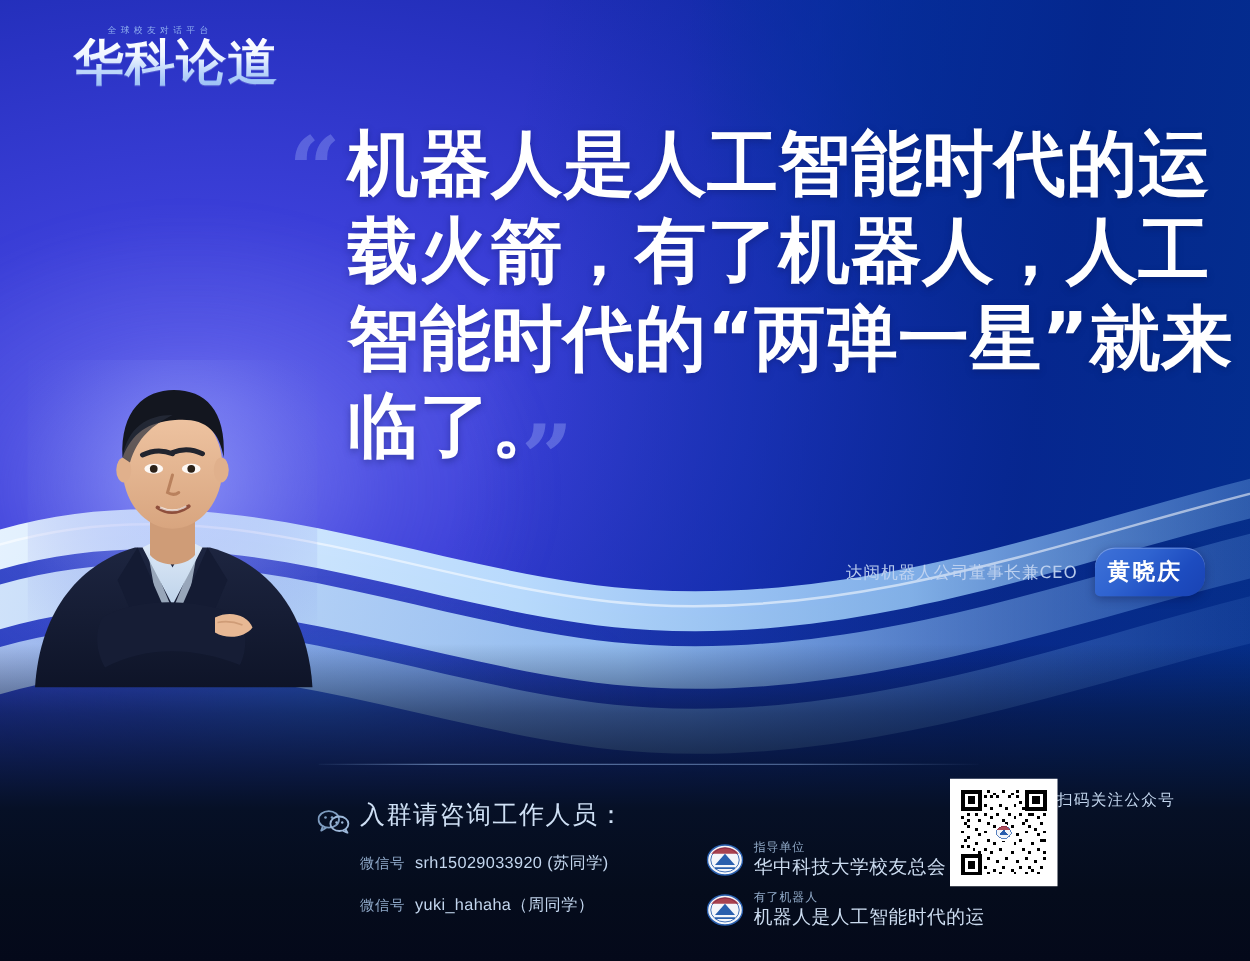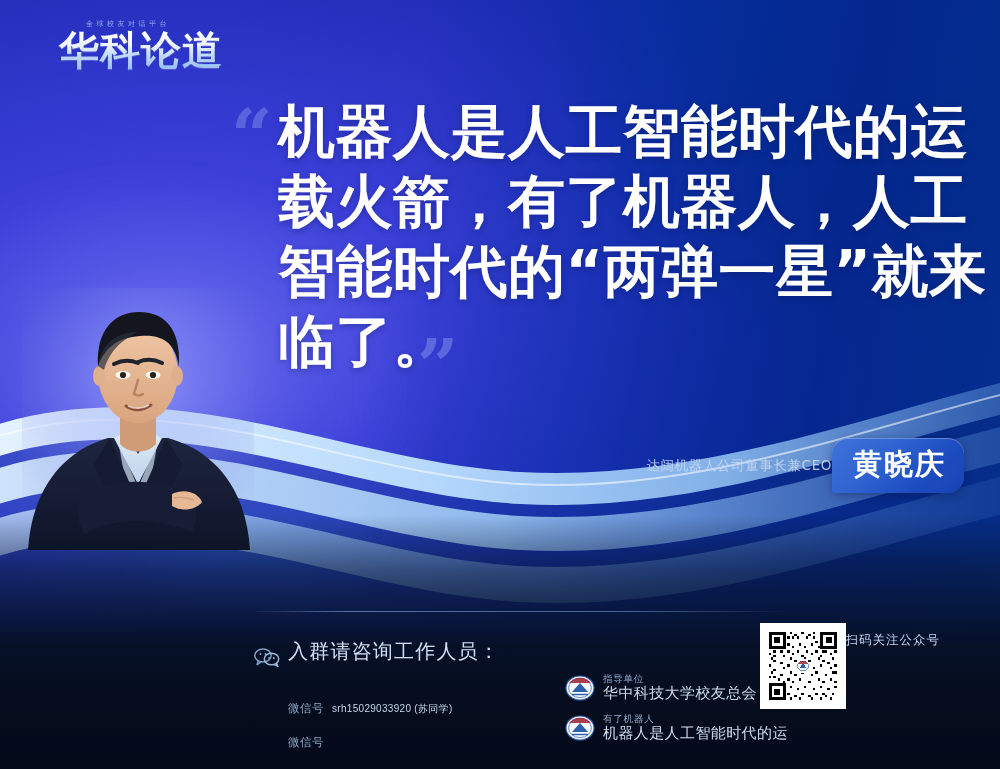--- a/index.html
+++ b/index.html
@@ -78,52 +78,52 @@
     font-family:"DejaVu Sans","Liberation Sans",sans-serif;
     text-shadow:0 2px 6px rgba(10,20,80,.35);white-space:nowrap;
   }
   .quote-close{
     position:absolute;left:417px;top:330px;font-size:72px;line-height:1;
     color:rgba(180,195,255,.32);font-family:"DejaVu Serif","Liberation Serif",serif;
     font-weight:bold;user-select:none;
   }
 
   
-  .attrib{position:absolute;right:36px;top:438px;display:flex;align-items:center;}
+  .attrib{position:absolute;right:36px;top:438px;display:flex;align-items:center;gap:14px;}
   .attrib-role{
     color:#c4d6f2;font-size:13.5px;letter-spacing:.6px;opacity:.92;
     font-family:"DejaVu Sans","Liberation Sans",sans-serif;
   }
   .attrib-name{
-    position:relative;color:#ffffff;font-size:29px;font-weight:bold;letter-spacing:2px;
-    padding:7px 18px 8px 21px;border-radius:16px 16px 16px 4px;
+    position:relative;color:#ffffff;font-size:18px;font-weight:bold;letter-spacing:2px;
+    padding:7px 18px 8px 10px;border-radius:16px 16px 16px 4px;
     background:linear-gradient(135deg,#3f72d8 0%,#2f63d0 38%,#1d4cc0 70%,#1943b4 100%);
     box-shadow:inset 0 1px 0 rgba(255,255,255,.28), 0 2px 8px rgba(0,10,60,.35);
     font-family:Liberation Serif, serif;
   }
 
   
   .portrait{position:absolute;left:22px;top:288px;width:232px;height:262px;}
   .portrait svg{width:100%;height:100%;display:block;}
 
   
   .footer{position:absolute;left:0;bottom:0;width:100%;height:160px;}
   .divider{position:absolute;left:255px;top:2px;width:528px;height:1px;
     background:linear-gradient(90deg, rgba(120,160,220,.05) 0%, rgba(150,185,235,.55) 18%, rgba(150,185,235,.45) 72%, rgba(120,160,220,.02) 100%);}
   .wechat-icon{position:absolute;left:254px;top:38px;width:26px;height:20px;}
   .join-title{
     position:absolute;left:288px;top:29px;color:#cfe0f5;font-size:20px;letter-spacing:1.2px;
     font-family:"DejaVu Sans","Liberation Sans",sans-serif;
     text-align:right;
   }
-  .wx-row{position:absolute;display:flex;align-items:baseline;gap:8px;margin-top:20px;}
+  .wx-row{position:absolute;display:flex;align-items:baseline;gap:8px;}
   .wx-row.r1{left:288px;top:72px;}
   .wx-row.r2{left:288px;top:106px;}
   .wx-label{color:#8fa9c9;font-size:11.5px;letter-spacing:.5px;font-family:"DejaVu Sans","Liberation Sans",sans-serif;}
-  .wx-value{color:#c3d6ee;font-size:10px;letter-spacing:.3px;font-family:"Liberation Sans","DejaVu Sans",sans-serif;}
+  .wx-value{color:#c3d6ee;font-size:13px;letter-spacing:.3px;font-family:"Liberation Sans","DejaVu Sans",sans-serif;}
 
   .org-row{position:absolute;display:flex;align-items:center;gap:8px;}
   .org-row.o1{left:565px;top:64px;}
   .org-row.o2{left:565px;top:104px;}
   .org-seal{width:30px;height:30px;flex:0 0 auto;}
   .org-texts{display:flex;flex-direction:column;line-height:1.05;}
   .org-kind{color:#93acca;font-size:9.5px;letter-spacing:.8px;margin-bottom:2px;font-family:"DejaVu Sans","Liberation Sans",sans-serif;}
   .org-name{color:#ccdcf0;font-size:15px;letter-spacing:.4px;font-family:"DejaVu Sans","Liberation Sans",sans-serif;}
 
   .qr-wrap{position:absolute;right:60px;top:14px;display:flex;flex-direction:row;align-items:flex-start;}
@@ -286,20 +286,21 @@
     </div>
 
     <div class="join-title">入群请咨询工作人员：</div>
 
     <div class="wx-row r1">
       <span class="wx-label">微信号</span>
       <span class="wx-value">srh15029033920 (苏同学)</span>
     </div>
     <div class="wx-row r2">
       <span class="wx-label">微信号</span>
+      <span class="wx-value">yuki_hahaha（周同学）</span>
     </div>
 
     <div class="org-row o1">
       <div class="org-seal">
         <svg viewBox="0 0 30 30">
           <ellipse cx="15" cy="15" rx="14" ry="12" fill="#f4f6fa" stroke="#2a5fae" stroke-width="1.1"></ellipse>
           <ellipse cx="15" cy="15" rx="11.4" ry="9.6" fill="none" stroke="#2a5fae" stroke-width=".7"></ellipse>
           <path d="M 4,10 a 13,11 0 0 1 22,0 Z" fill="#9b2230" opacity=".85"></path>
           <path d="M 7,19 L 15,10 L 23,19 Z" fill="#2a5fae"></path>
           <path d="M 7,21.5 h 16" stroke="#2a5fae" stroke-width="1.4"></path>

